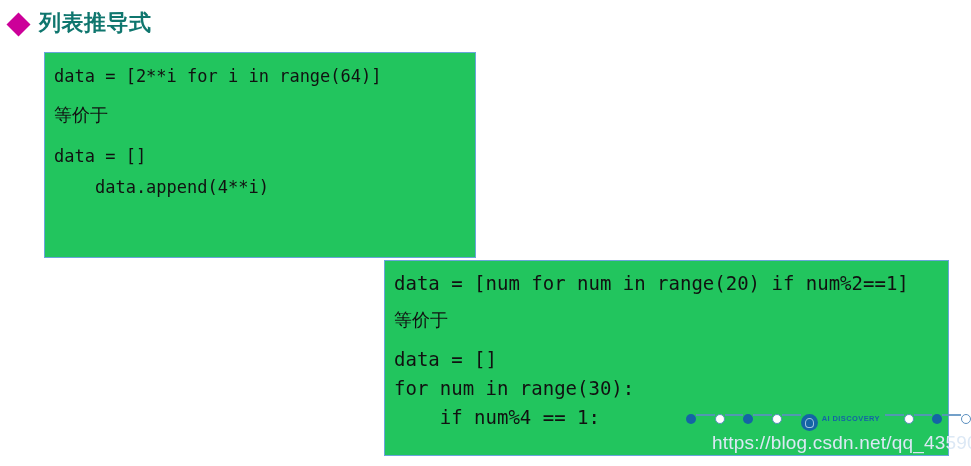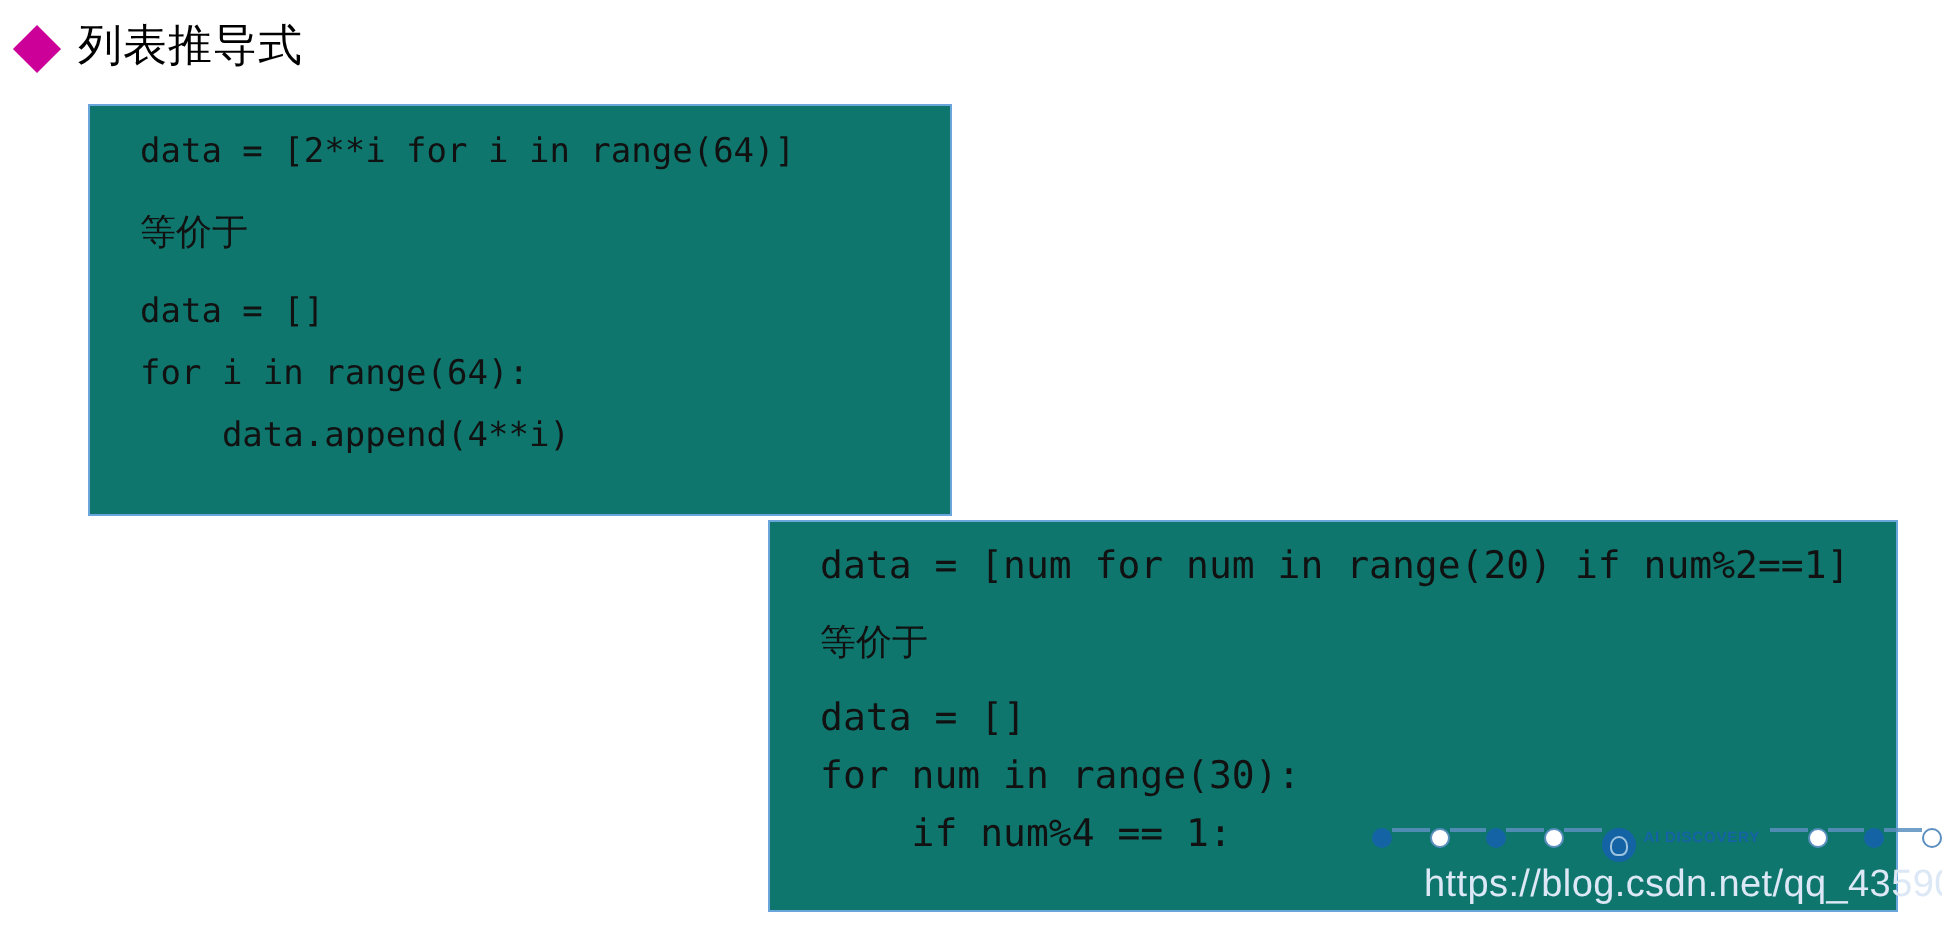--- a/index.html
+++ b/index.html
@@ -26,35 +26,34 @@
   }
   .heading-bullet {
     width: 17px;
     height: 17px;
     background: #CC0099;
     transform: rotate(45deg);
     flex: 0 0 auto;
     margin-top: 2px;
   }
   .heading-text {
-    color: #000000;
+    color: #0f766e;
     font-size: 22px;
-    font-weight: normal;
+    font-weight: bold;
     letter-spacing: 0.5px;
     white-space: nowrap;
     font-family: "DejaVu Sans", "Liberation Sans", sans-serif;
   }
 
   
   .code-box {
     position: absolute;
-    background: #0f766e;
+    background: #22c55e;
     border: 1.5px solid #6AA5DB;
     box-sizing: border-box;
-    padding-left: 16px;
   }
   #code-box-1 {
     left: 44px;
     top: 52px;
     width: 432px;
     height: 206px;
   }
   #code-box-2 {
     left: 384px;
     top: 260px;
@@ -65,21 +64,21 @@
     padding: 8px 9px 6px 9px;
   }
   .code-line {
     font-family: "DejaVu Sans Mono", "Liberation Mono", monospace;
     font-size: 17px;
     line-height: 31px;
     color: #111111;
     white-space: pre;
   }
   .code-line.cjk {
-    font-family: Liberation Serif, serif;
+    font-family: Liberation Mono, monospace;
     font-size: 18px;
   }
   .code-line.spacer-after {
     margin-bottom: 9px;
   }
   #code-box-2 .code-line {
     font-size: 19px;
     line-height: 29px;
   }
   #code-box-2 .code-line.cjk {
@@ -166,21 +165,20 @@
 <div class="heading">
   <span class="heading-bullet"></span>
   <span class="heading-text">列表推导式</span>
 </div>
 
 <div class="code-box" id="code-box-1">
   <div class="code-body">
     <div class="code-line spacer-after">data = [2**i for i in range(64)]</div>
     <div class="code-line cjk spacer-after">等价于</div>
     <div class="code-line">data = []</div>
-    <div class="code-line">for i in range(64):</div>
     <div class="code-line">    data.append(4**i)</div>
   </div>
 </div>
 
 <div class="code-box" id="code-box-2">
   <div class="code-body">
     <div class="code-line spacer-after">data = [num for num in range(20) if num%2==1]</div>
     <div class="code-line cjk spacer-after">等价于</div>
     <div class="code-line">data = []</div>
     <div class="code-line">for num in range(30):</div>

